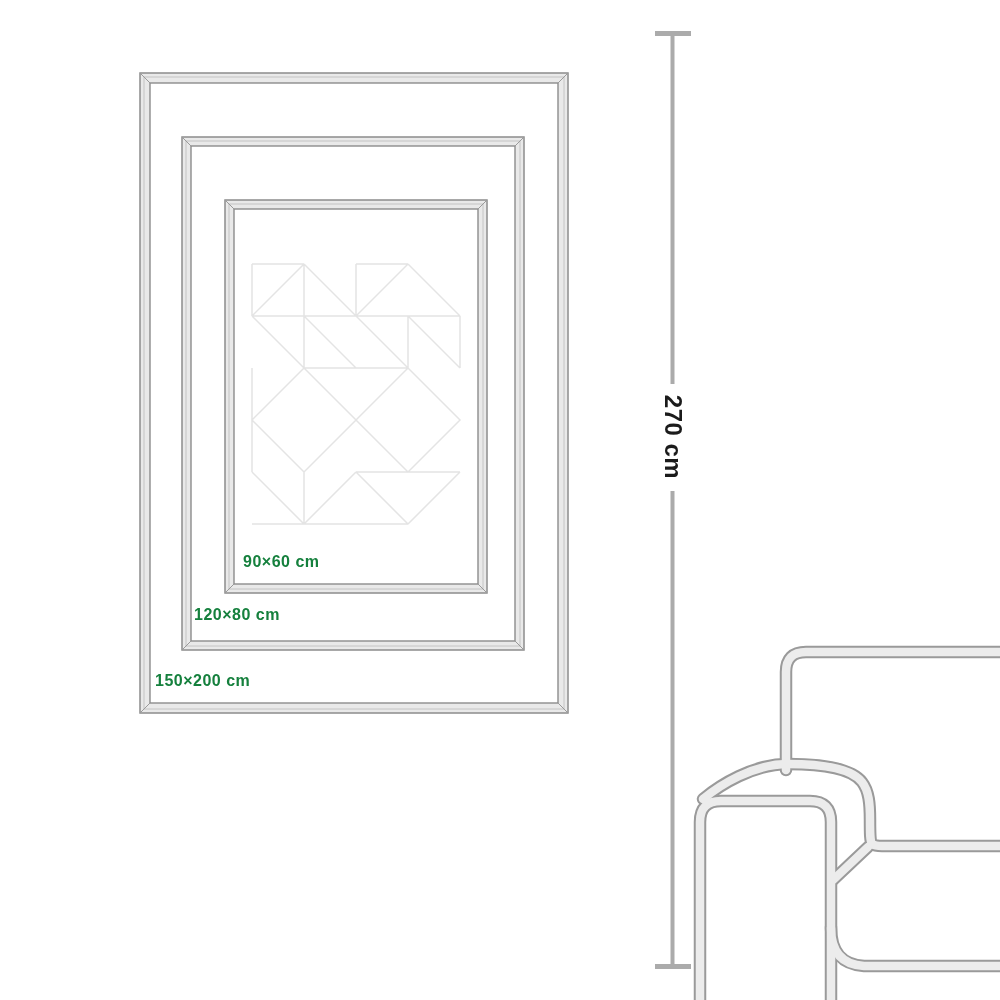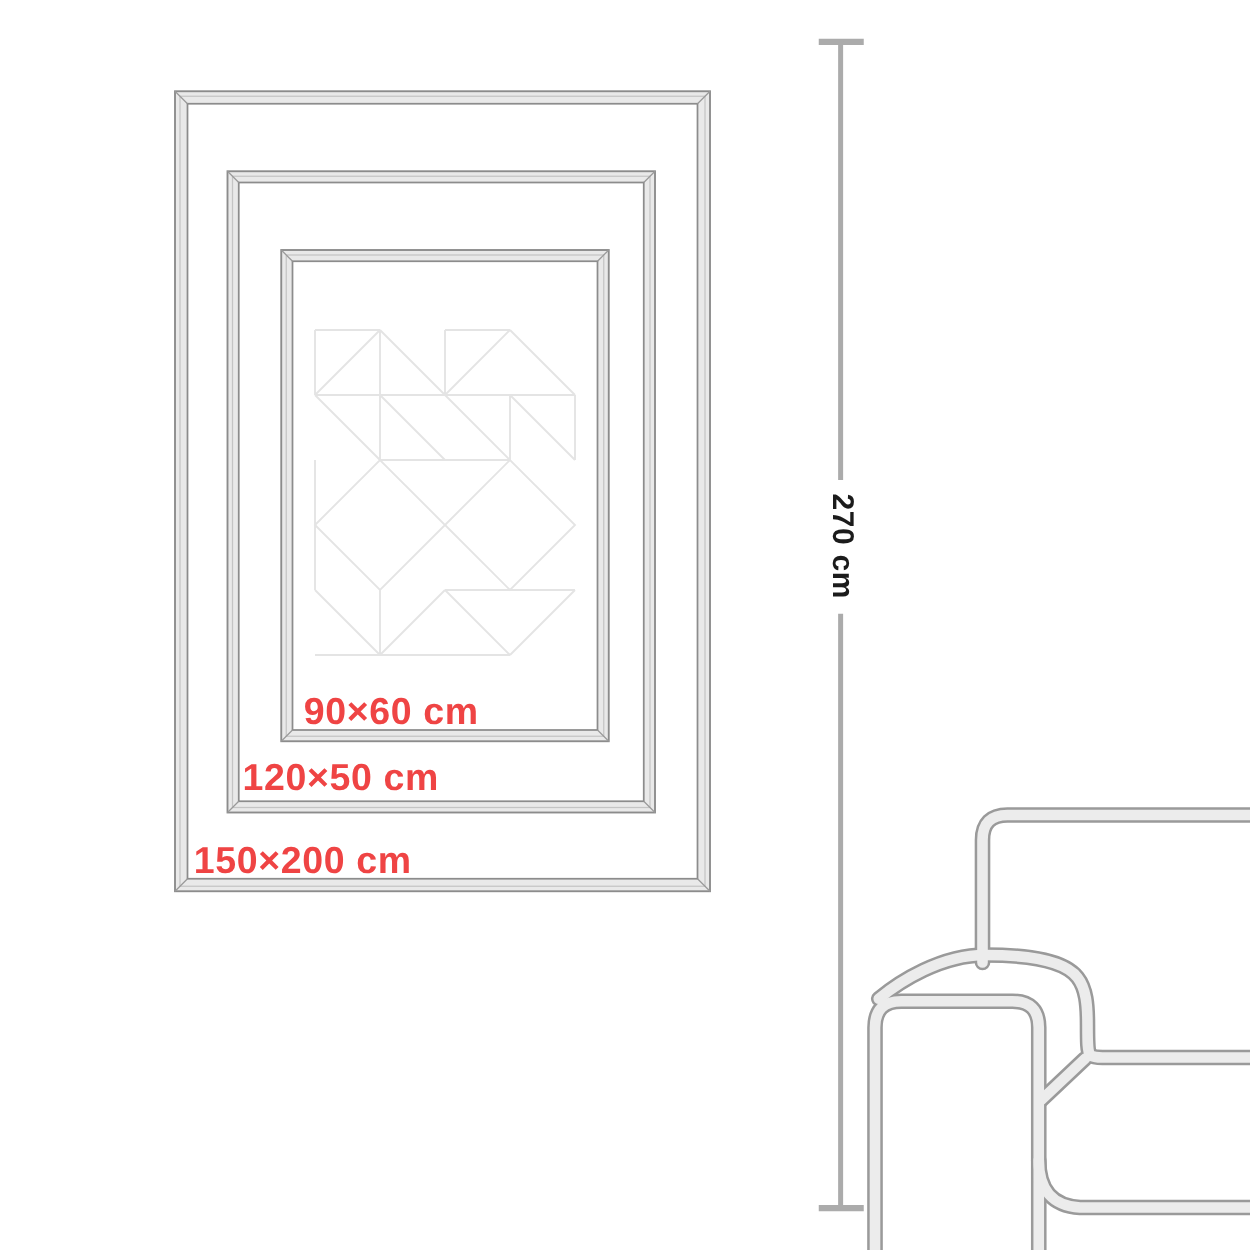--- a/index.html
+++ b/index.html
@@ -20,23 +20,23 @@
   .frame-mid    { fill: none;    stroke: #c4c4c4; stroke-width: 1;   }
   .frame-inner  { fill: #ffffff; stroke: #8c8c8c; stroke-width: 1.4; }
   .frame-miter  { stroke: #9a9a9a; stroke-width: 1; }
   .pattern-line { fill: none; stroke: #e4e4e4; stroke-width: 1.5; }
   .dim-line     { stroke: #ababab; stroke-width: 4; }
   .dim-cap      { stroke: #ababab; stroke-width: 5; }
   .sofa-dark    { fill: none; stroke: #9a9a9a; stroke-width: 12.5; stroke-linecap: round; stroke-linejoin: round; }
   .sofa-light   { fill: none; stroke: #ececec; stroke-width: 8.5;  stroke-linecap: round; stroke-linejoin: round; }
   .size-label {
     position: absolute;
-    font-size: 30px;
+    font-size: 16px;
     font-weight: 700;
-    color: #ef4444;
+    color: #15803d;
     letter-spacing: 0.5px;
     white-space: nowrap;
     text-align: center;
   }
   .height-label-anchor {
     position: absolute;
     width: 0; height: 0;
   }
   .height-label {
     position: absolute;
@@ -122,21 +122,21 @@
       <path class="sofa-light" d="M786,770 L786,672 Q786,652 806,652 L1008,652"></path>
       <path class="sofa-light" d="M703,799 C720,785 753,764 788,764 C826,764 852,769 862,782 C869,791 870,804 870,820 C870,833 870,841 872,844 Q875,846 882,846 L1008,846"></path>
       <path class="sofa-light" d="M868,847 L833,880"></path>
       <path class="sofa-light" d="M700,1008 L700,822 Q700,801 721,801 L810,801 Q831,801 831,822 L831,1008"></path>
       <path class="sofa-light" d="M831,928 Q831,964 864,966 L1008,966"></path>
     </g>
   </svg>
 
   <div class="size-label" style="left:243px; top:553px">90×60 cm</div>
 
-  <div class="size-label" style="left:194px; top:606px">120×50 cm</div>
+  <div class="size-label" style="left:194px; top:606px">120×80 cm</div>
 
   <div class="size-label" style="left:155px; top:672px">150×200 cm</div>
 
   <div class="height-label-anchor" style="left:673px; top:437px">
     <span class="height-label">270 cm</span>
   </div>
 
 </div>
 
 </body></html>

